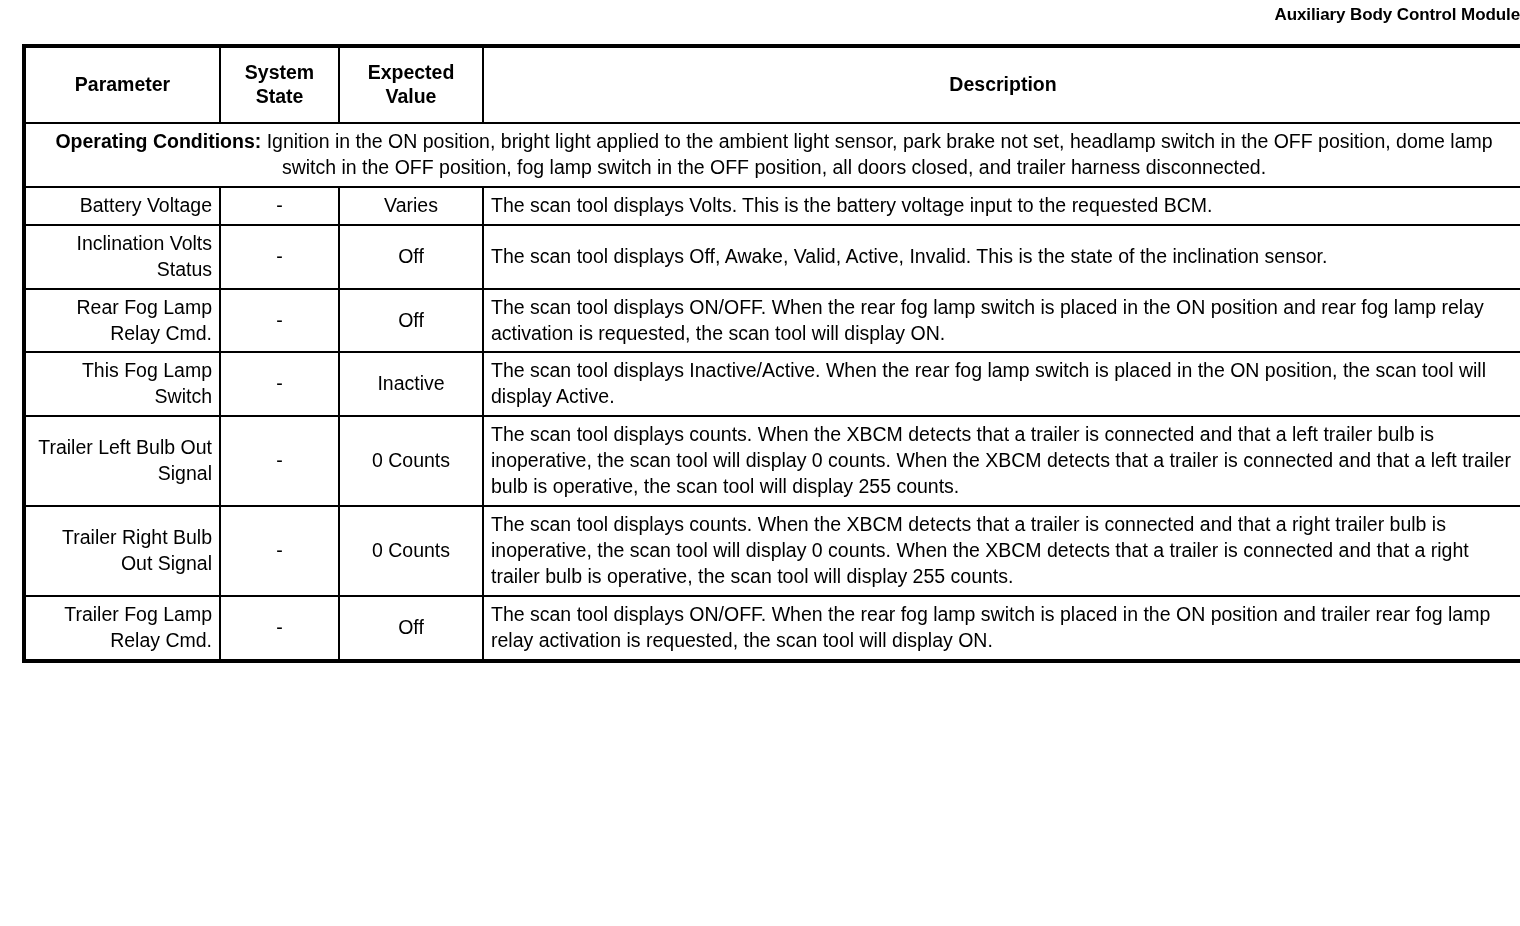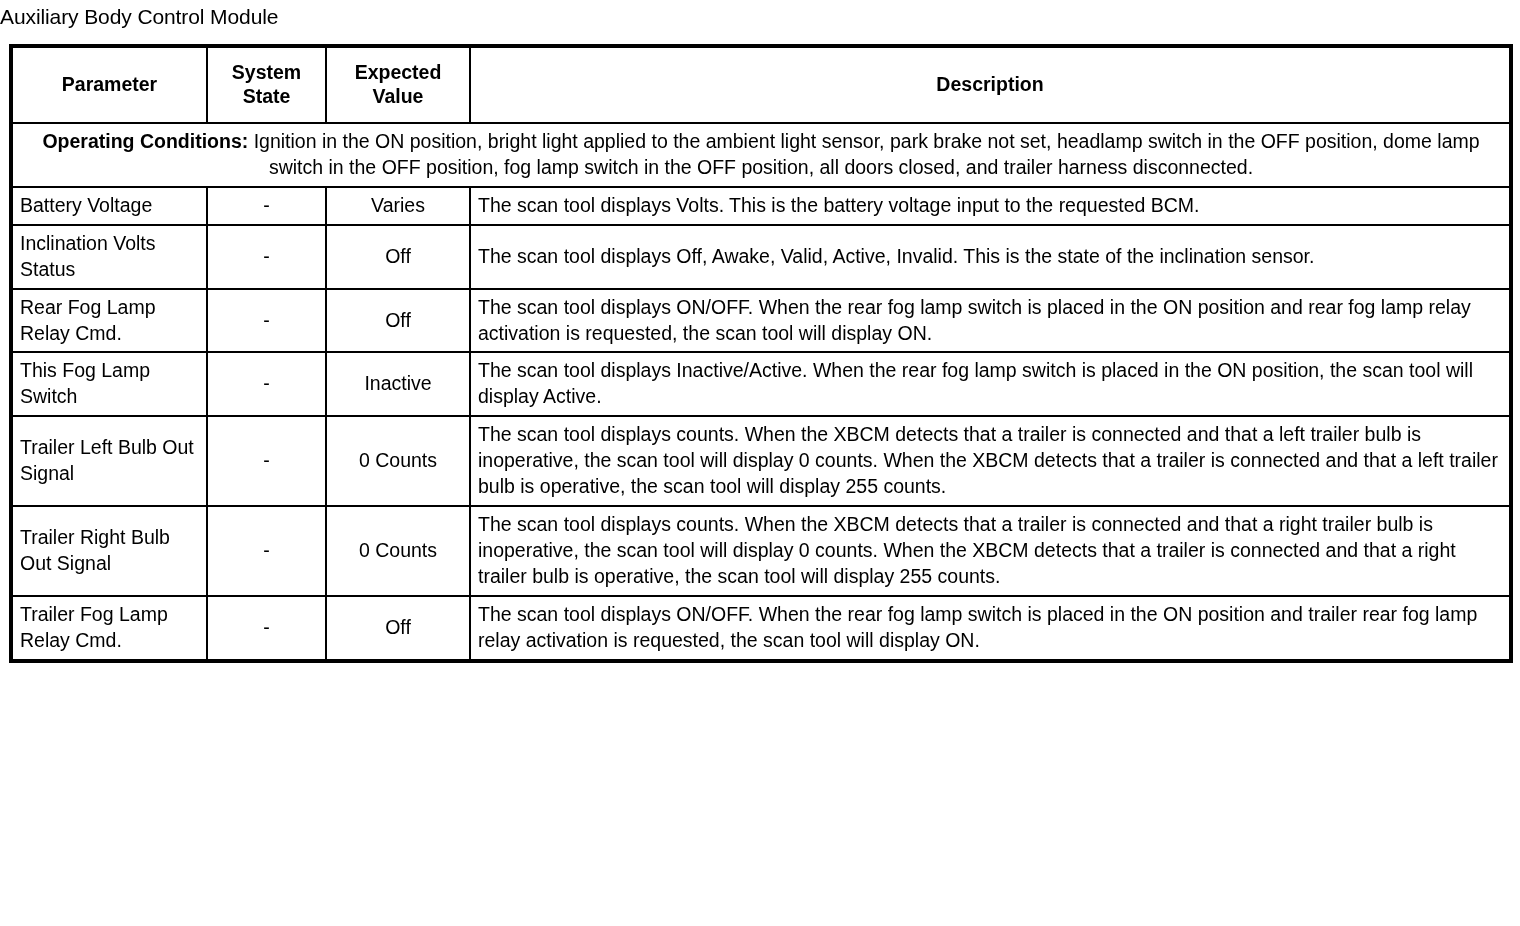--- a/index.html
+++ b/index.html
@@ -17,32 +17,32 @@
   }
 
   .page {
     position: relative;
     width: 1520px;
     height: 926px;
     box-sizing: border-box;
   }
 
   .doc-title {
-    text-align: left;
-    font-size: 21px;
-    font-weight: normal;
+    text-align: right;
+    font-size: 17px;
+    font-weight: bold;
     line-height: 1;
     padding-top: 6px;
     padding-bottom: 0;
     letter-spacing: -0.1px;
   }
 
   .table-wrap {
     position: absolute;
-    left: 9px;
+    left: 22px;
     top: 44px;
     width: 1333px;
   }
 
   table.spec {
     border-collapse: collapse;
     table-layout: fixed;
     width: 1500px;
     border: 4px solid #000000;
   }
@@ -92,21 +92,21 @@
     vertical-align: top;
     padding: 6px 8px 8px 8px;
     line-height: 1.35;
   }
   td.op-cond .oc-label {
     font-weight: bold;
   }
 
   
   td.param {
-    text-align: left;
+    text-align: right;
     vertical-align: middle;
     padding-left: 9px;
     line-height: 1.32;
     margin-top: 26px;
   }
   td.state,
   td.value {
     text-align: center;
     vertical-align: middle;
   }

